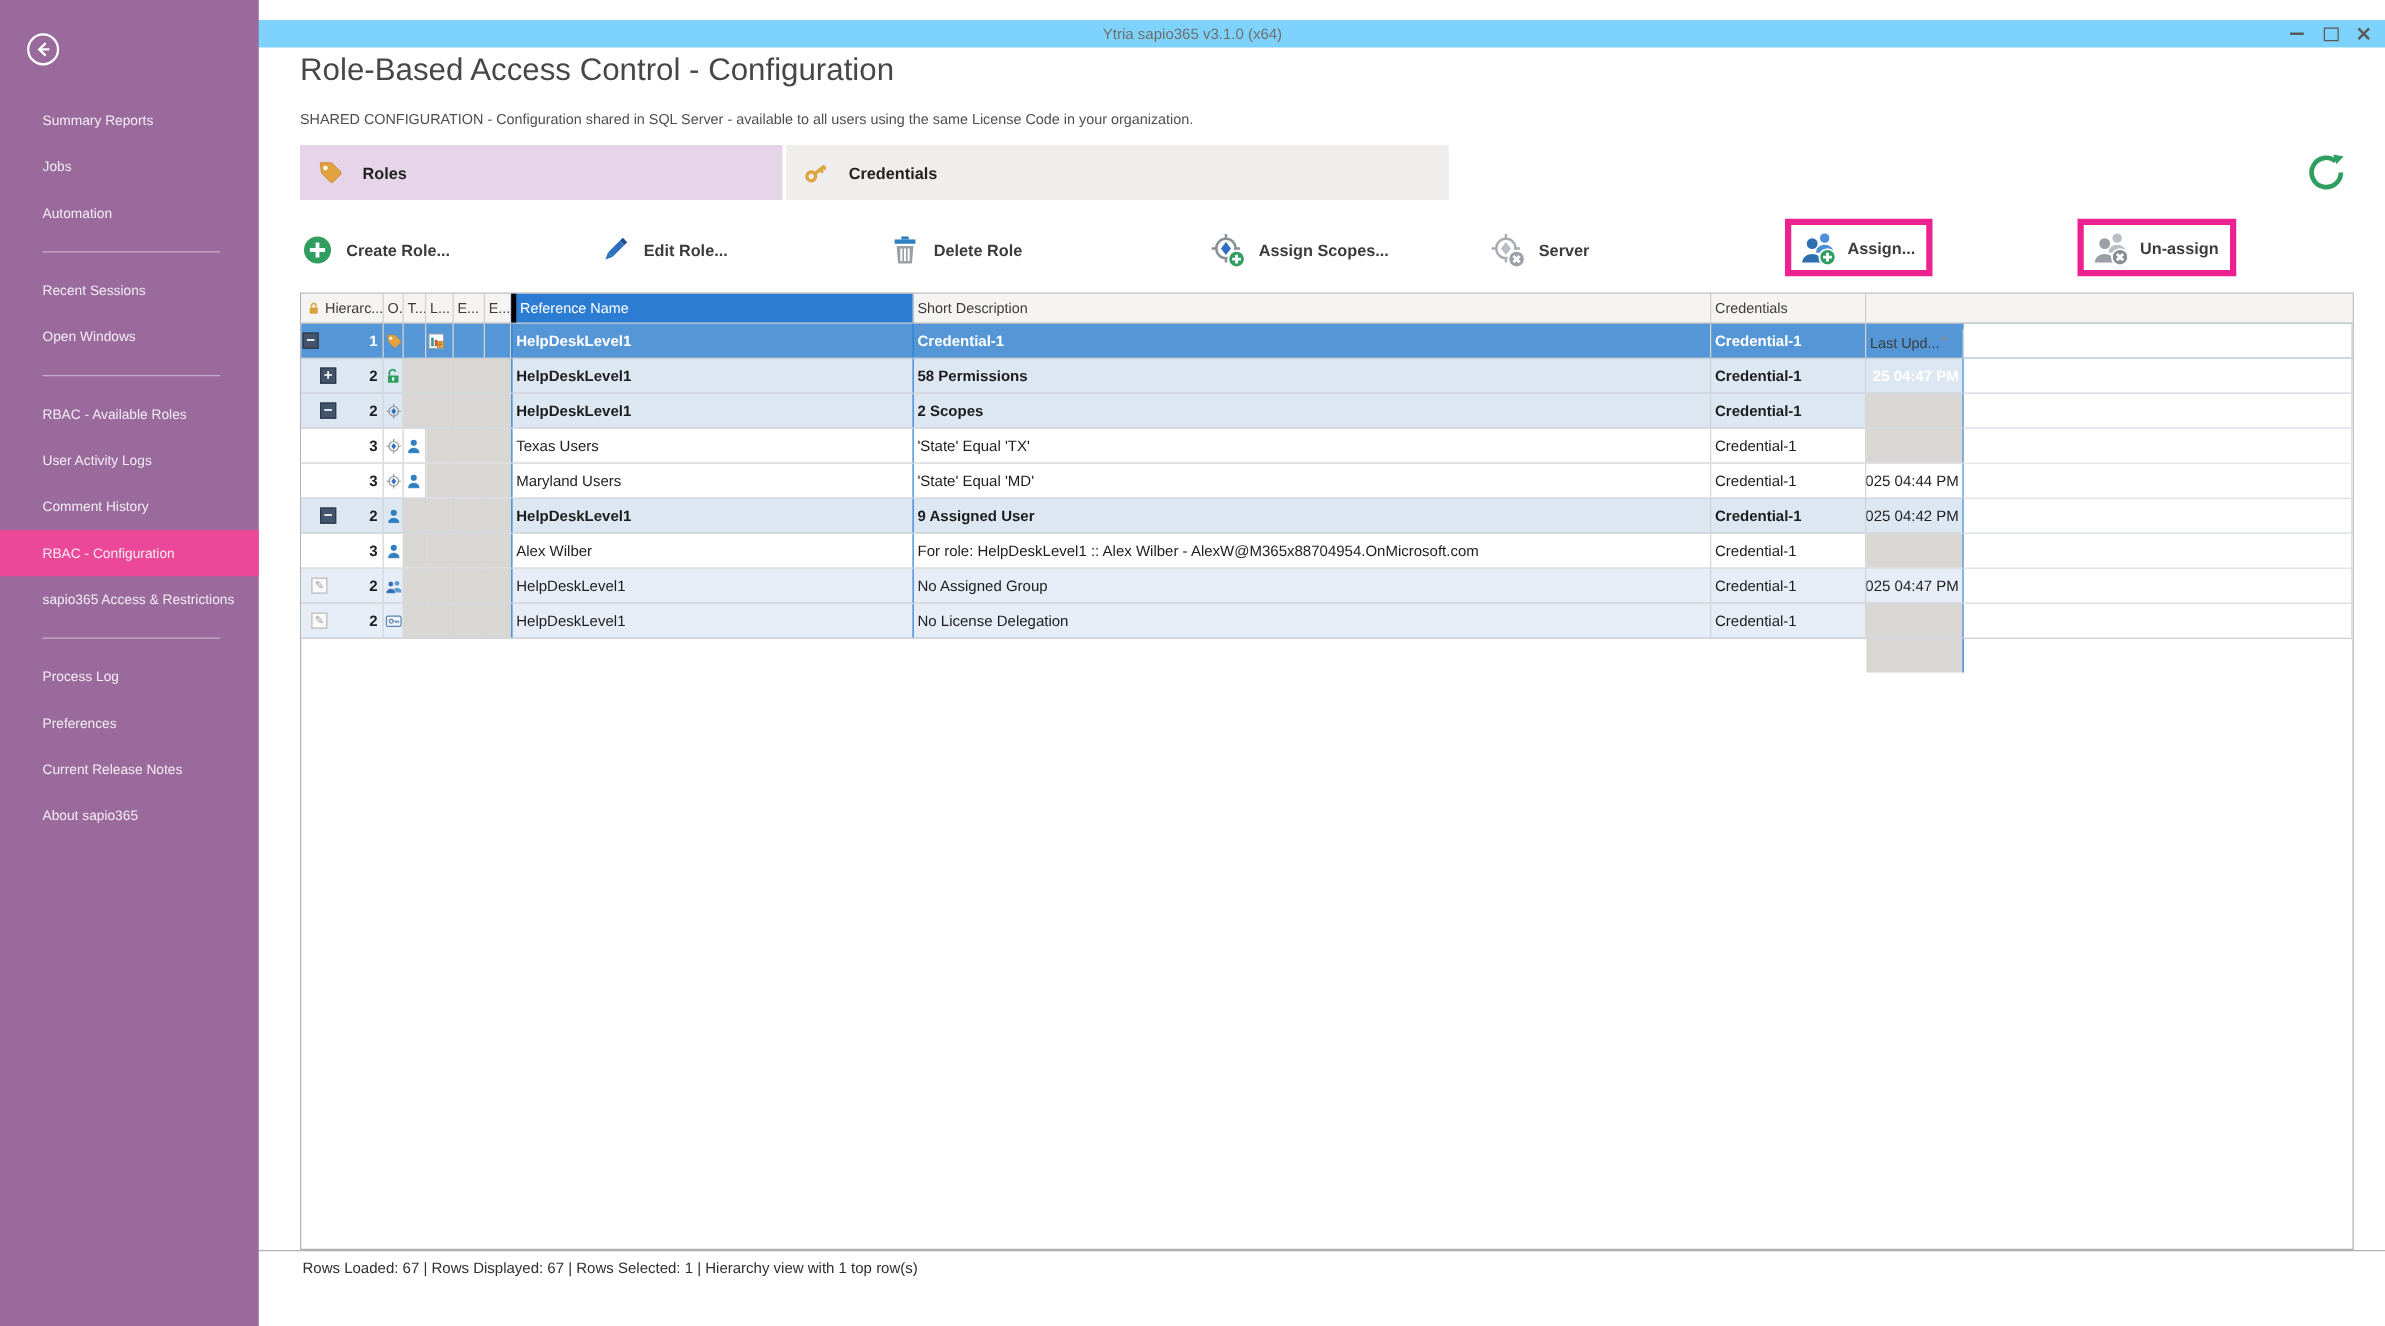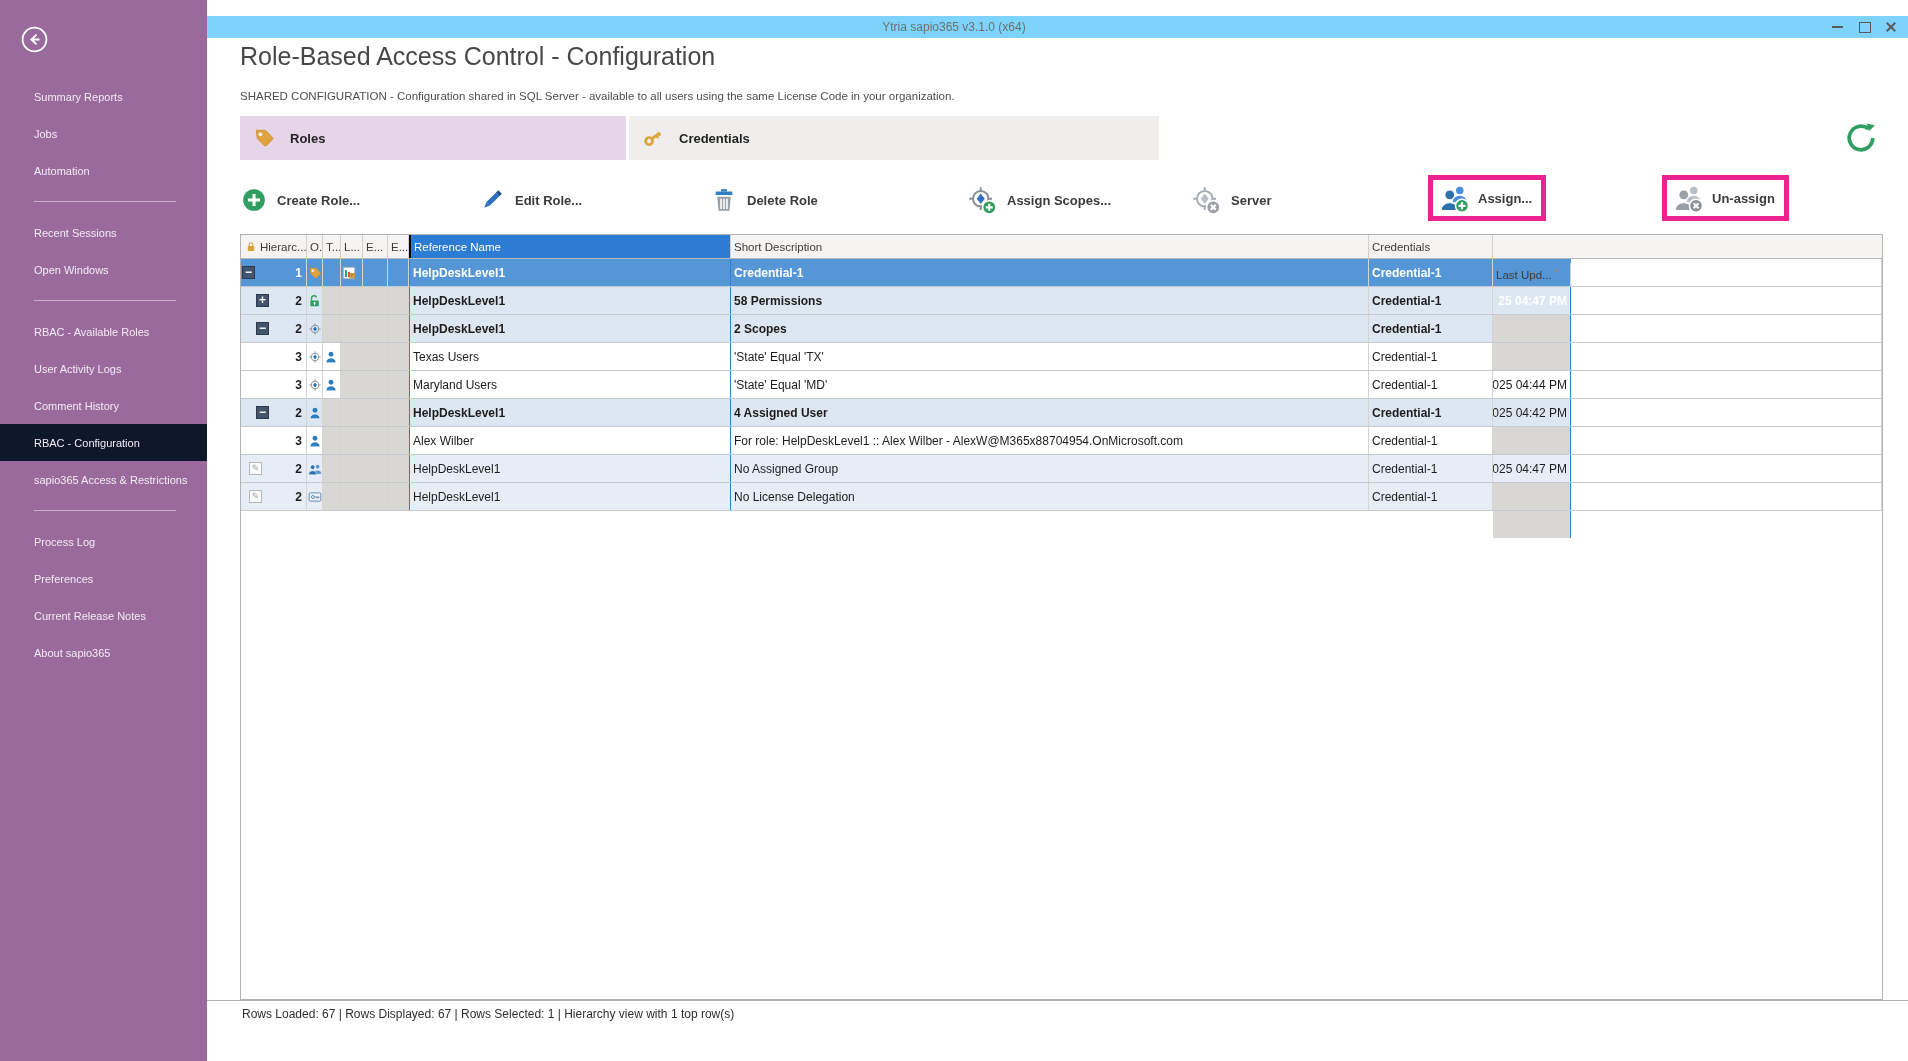--- a/index.html
+++ b/index.html
@@ -16,21 +16,21 @@
   .glyph-min{display:block;width:11px;height:0;border-bottom:2px solid #5a5a5a;}
   .glyph-max{display:block;width:10px;height:9px;border:1.5px solid #5a5a5a;}
   .glyph-close{position:relative;display:block;width:12px;height:12px;}
   .glyph-close:before,.glyph-close:after{content:"";position:absolute;left:5px;top:0;width:2px;height:12px;background:#5a5a5a;}
   .glyph-close:before{transform:rotate(45deg);} .glyph-close:after{transform:rotate(-45deg);}
   
   #sidebar{position:absolute;left:0;top:0;width:207px;height:1061px;background:#9a6a9c;z-index:5;}
   #back-btn{position:absolute;left:21px;top:26px;width:27px;height:27px;cursor:pointer;}
   #nav{position:absolute;left:0;top:78px;width:207px;}
   .nav-item{height:37px;display:flex;align-items:center;padding-left:34px;font-size:11px;color:#f3ebf4;cursor:pointer;}
-  .nav-item.selected{background:#0f172a;}
+  .nav-item.selected{background:#ec4899;}
   .nav-divider{height:1px;background:rgba(255,255,255,0.45);margin:12px 31px 12px 34px;}
   
   #page-title{position:absolute;left:240px;top:42px;margin:0;font-size:25px;font-weight:400;color:#474747;}
   #page-subtitle{position:absolute;left:240px;top:90px;font-size:11.5px;color:#4e4e4e;}
   
   #tabs{position:absolute;left:240px;top:116px;width:1600px;height:44px;display:flex;gap:3px;}
   .tab{height:44px;display:flex;align-items:center;gap:15px;padding-left:12px;box-sizing:border-box;
        background:#efeeec;font-size:13px;font-weight:bold;color:#222;cursor:pointer;}
   .tab.selected{background:#e6d5e8;}
   .tab-roles{width:386px;} .tab-scopes{width:678px;} .tab-credentials{width:530px;}
@@ -40,21 +40,21 @@
   .tbtn .tlabel{font-size:13px;font-weight:bold;color:#3b3b3b;white-space:nowrap;}
   .hl{position:absolute;top:175px;height:46px;box-sizing:border-box;border:5px solid #ec2290;background:#fff;
       display:flex;align-items:center;gap:8px;padding:0 9px 0 6px;cursor:pointer;}
   .hl .tlabel{font-size:13px;font-weight:bold;color:#3b3b3b;white-space:nowrap;}
   
   #grid{position:absolute;left:240px;top:234px;width:1643px;height:766px;box-sizing:border-box;
         border:1px solid #b3b3b3;background:#fff;}
   #ghead{display:flex;height:24px;background:#f5f4f2;border-bottom:1px solid #b8b8b8;box-sizing:border-box;}
   .hcell{height:100%;display:flex;align-items:center;font-size:11.5px;color:#3c3c3c;
          border-right:1px solid #d0d0d0;box-sizing:border-box;padding-left:3px;overflow:hidden;white-space:nowrap;cursor:pointer;}
-  .hcell.selcol{background:#2c7cd4;color:#fff;border-left:2px solid #000000;}
+  .hcell.selcol{background:#2c7cd4;color:#fff;border-left:4px solid #000000;}
   .sort-asc{font-size:8px;color:#8a8a8a;align-self:flex-start;margin-top:2px;margin-left:2px;}
   .sort-asc:after{content:"\25B4";}
   .c-hier{width:66px;} .c-o{width:16px;} .c-t{width:18px;} .c-l{width:22px;}
   .c-e1{width:25px;} .c-e2{width:21px;} .c-ref{width:322px;} .c-desc{width:638px;}
   .c-cred{width:124px;} .c-last{width:78px;margin-top:28px;} .c-fill{flex:1;border-right:none;}
   .grow{display:flex;height:28px;box-sizing:border-box;border-bottom:1px solid #c6cad0;cursor:pointer;}
   .grow.selected{background:#5596d6;color:#fff;font-weight:bold;}
   .grow.group{background:#dce7f2;font-weight:bold;color:#1d1d1d;}
   .grow.light{background:#e6edf6;color:#1d1d1d;}
   .grow.plain{background:#ffffff;color:#1d1d1d;}
@@ -467,21 +467,21 @@
         <div class="cell c-o">
           <svg class="ic">
             <use href="#i-person"></use>
           </svg>
         </div>
         <div class="cell c-t gray"></div>
         <div class="cell c-l gray"></div>
         <div class="cell c-e1 gray"></div>
         <div class="cell c-e2 gray"></div>
         <div class="cell t c-ref">HelpDeskLevel1</div>
-        <div class="cell t c-desc">4 Assigned User</div>
+        <div class="cell t c-desc">9 Assigned User</div>
         <div class="cell t c-cred">Credential-1</div>
         <div class="cell t c-last gray"></div>
         <div class="cell c-fill"></div>
       </div>
       <div class="grow plain">
         <div class="cell c-hier">
           <span class="hnum">3</span>
         </div>
         <div class="cell c-o">
           <svg class="ic">

